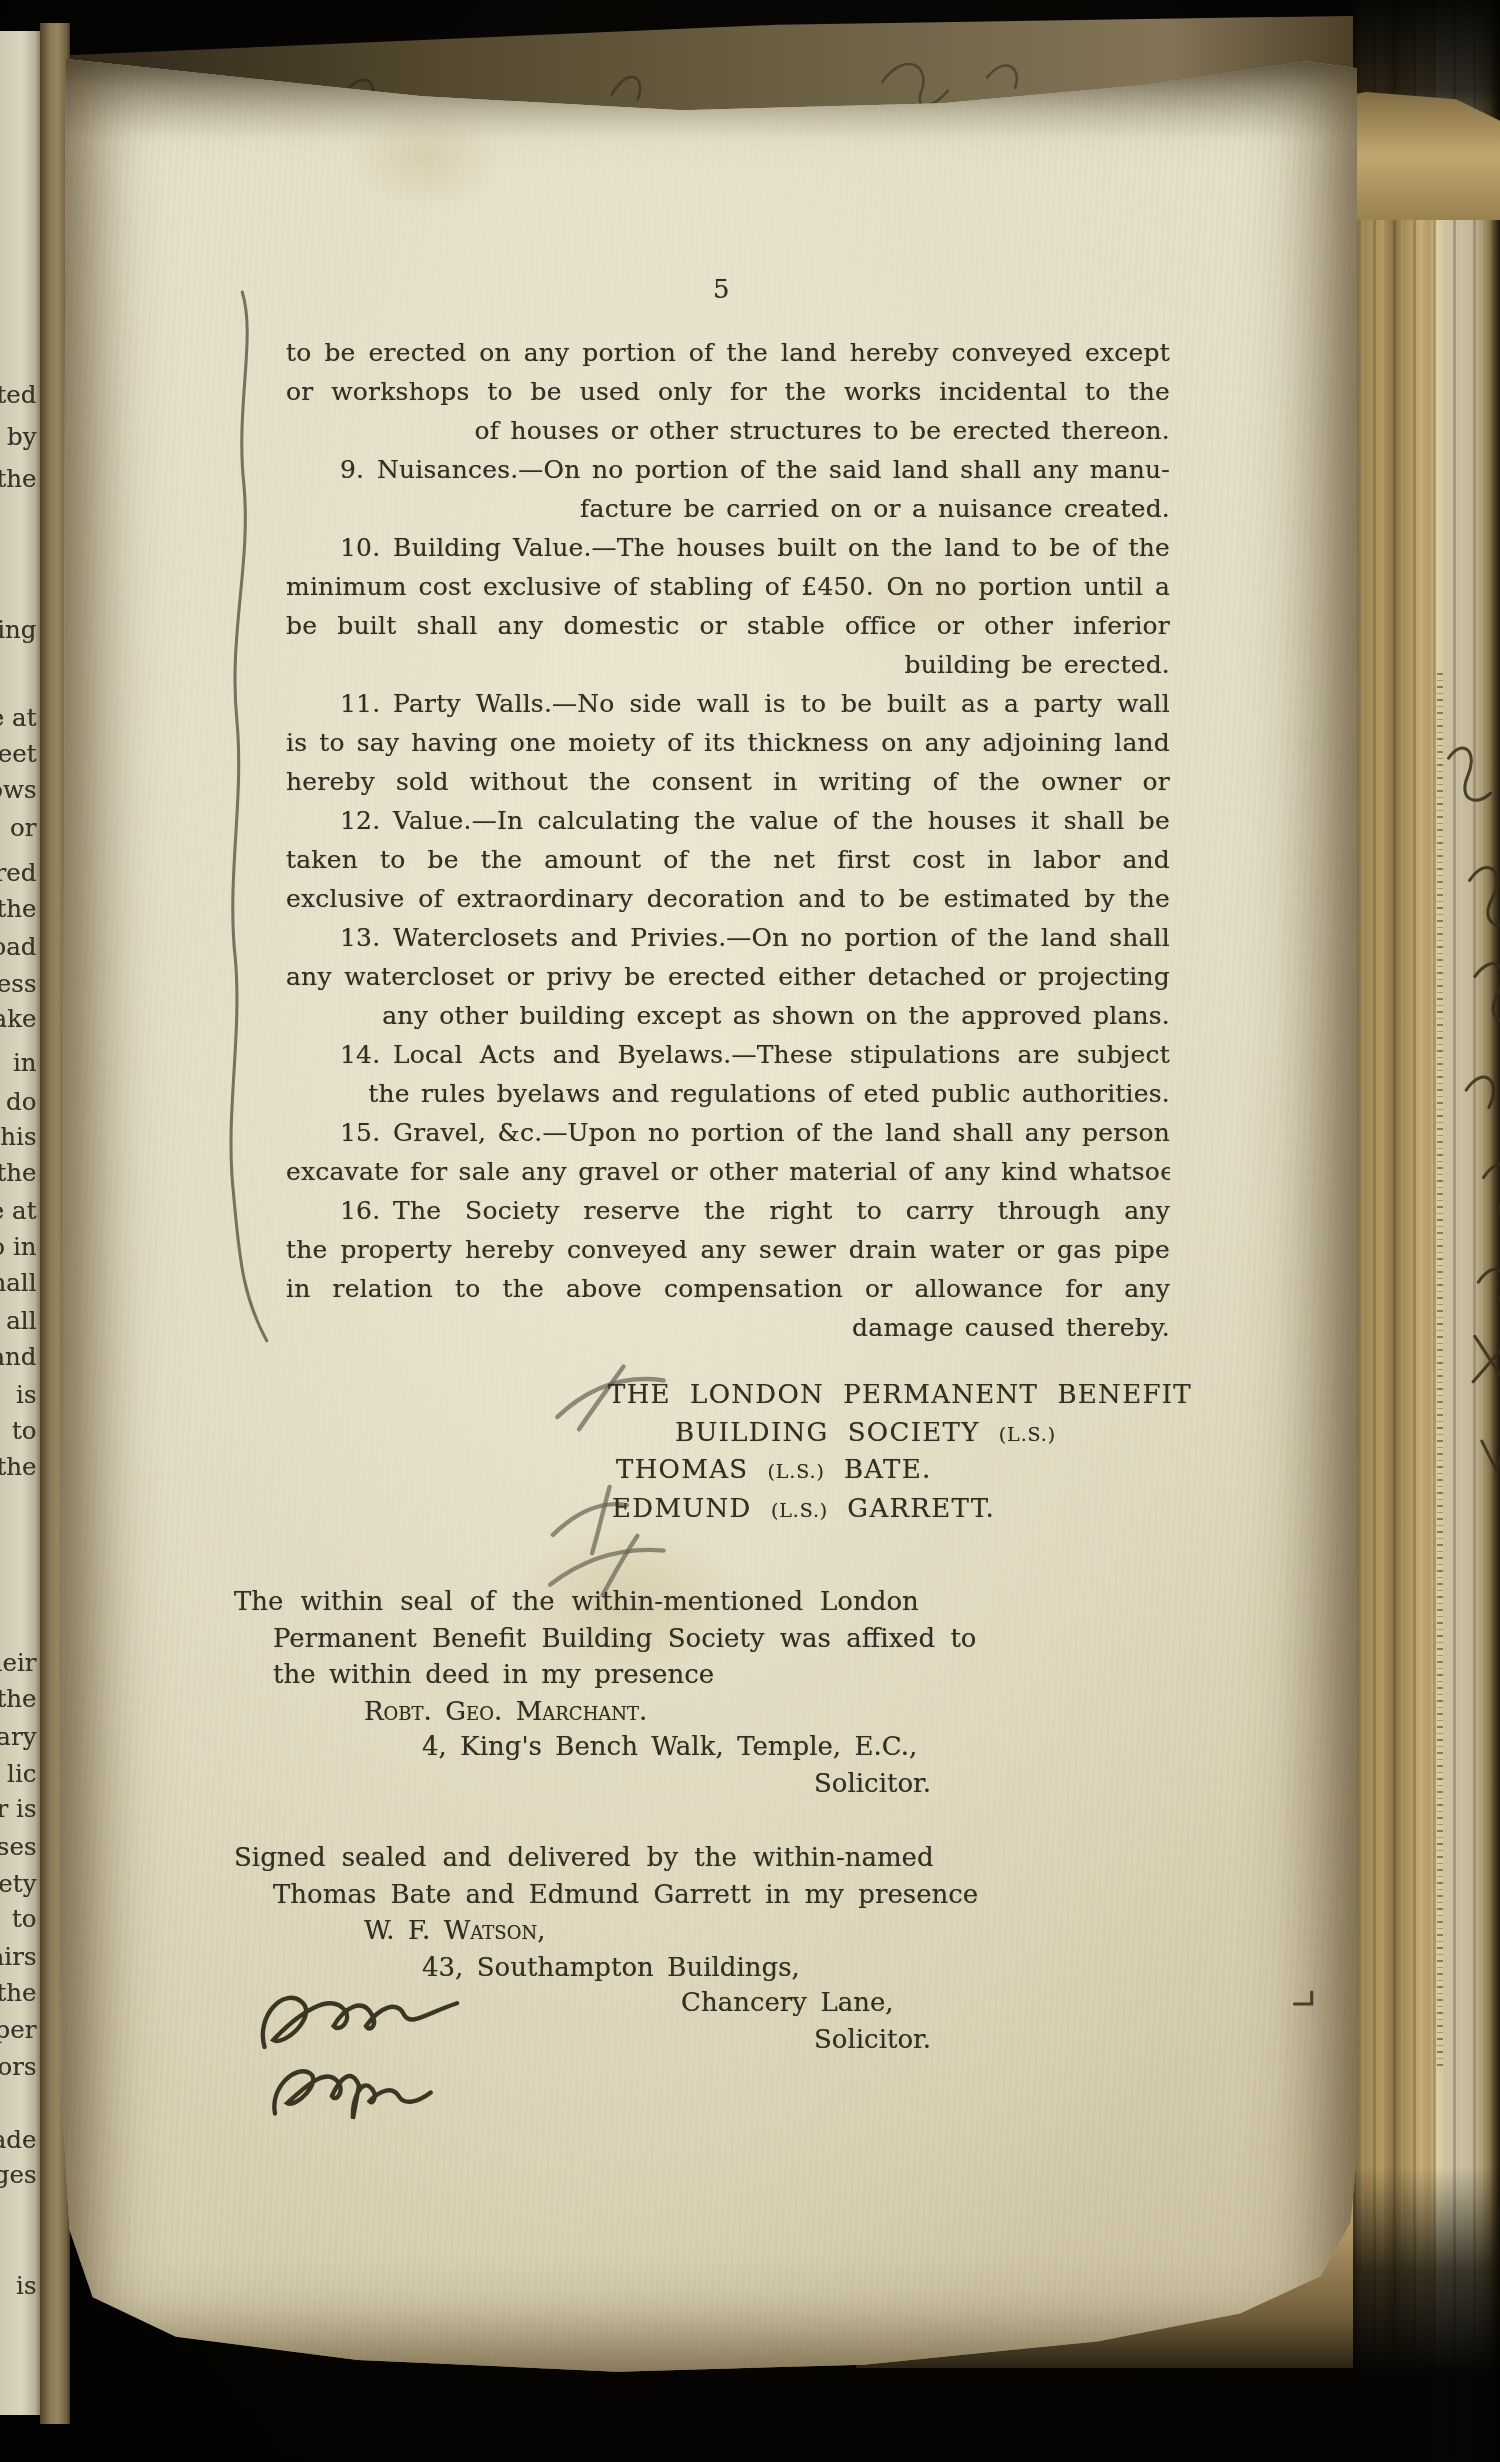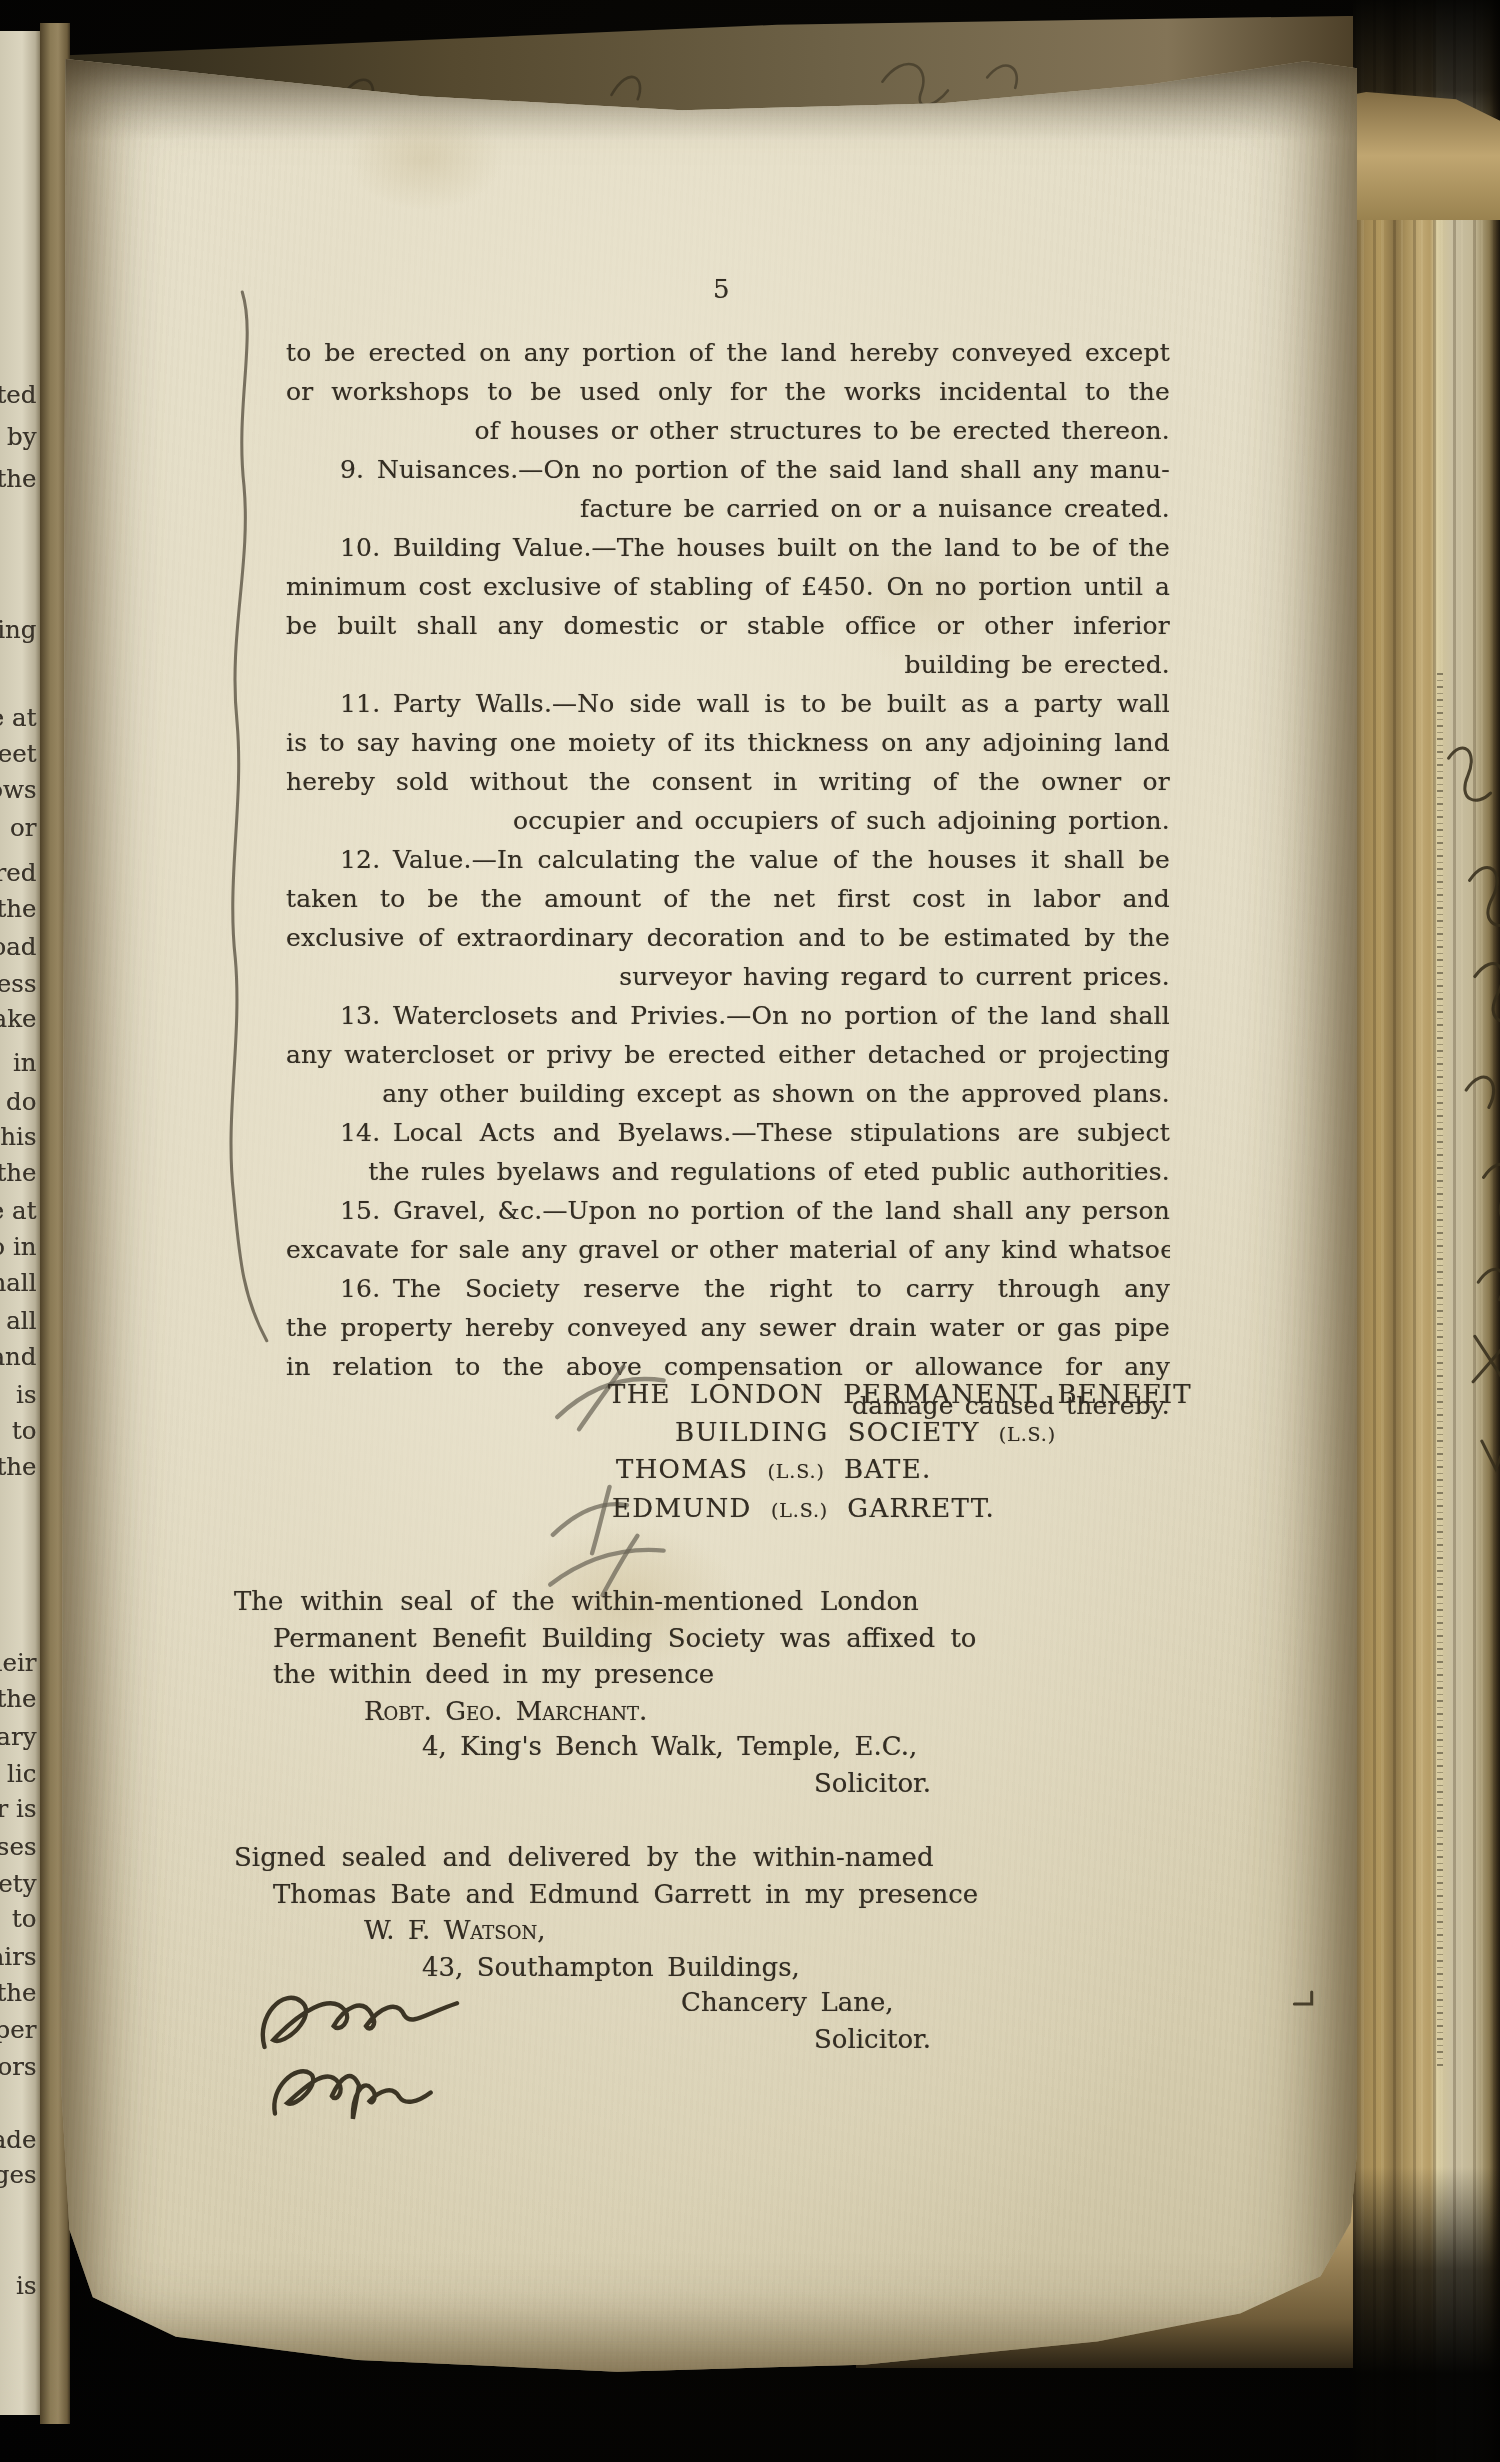--- a/index.html
+++ b/index.html
@@ -239,25 +239,23 @@
       <div class="bline l">of houses or other structures to be erected thereon.</div>
       <div class="bline ji">9. Nuisances.—On no portion of the said land shall any manu-</div>
       <div class="bline l">facture be carried on or a nuisance created.</div>
       <div class="bline ji">10. Building Value.—The houses built on the land to be of the</div>
       <div class="bline j">minimum cost exclusive of stabling of £450. On no portion until a house</div>
       <div class="bline j">be built shall any domestic or stable office or other inferior permanent</div>
       <div class="bline l">building be erected.</div>
       <div class="bline ji">11. Party Walls.—No side wall is to be built as a party wall that</div>
       <div class="bline j">is to say having one moiety of its thickness on any adjoining land not</div>
       <div class="bline j">hereby sold without the consent in writing of the owner or owners and</div>
-      <div class="bline l">occupier and occupiers of such adjoining portion.</div>
       <div class="bline ji">12. Value.—In calculating the value of the houses it shall be</div>
       <div class="bline j">taken to be the amount of the net first cost in labor and materials alone</div>
       <div class="bline j">exclusive of extraordinary decoration and to be estimated by the Society's</div>
-      <div class="bline l">surveyor having regard to current prices.</div>
       <div class="bline ji">13. Waterclosets and Privies.—On no portion of the land shall</div>
       <div class="bline j">any watercloset or privy be erected either detached or projecting from</div>
       <div class="bline l">any other building except as shown on the approved plans.</div>
       <div class="bline ji">14. Local Acts and Byelaws.—These stipulations are subject to</div>
       <div class="bline l">the rules byelaws and regulations of eted public authorities.</div>
       <div class="bline ji">15. Gravel, &amp;c.—Upon no portion of the land shall any person</div>
       <div class="bline l">excavate for sale any gravel or other material of any kind whatsoever.</div>
       <div class="bline ji">16. The Society reserve the right to carry through any portion of</div>
       <div class="bline j">the property hereby conveyed any sewer drain water or gas pipe making</div>
       <div class="bline j">in relation to the above compensation or allowance for any substantial</div>

